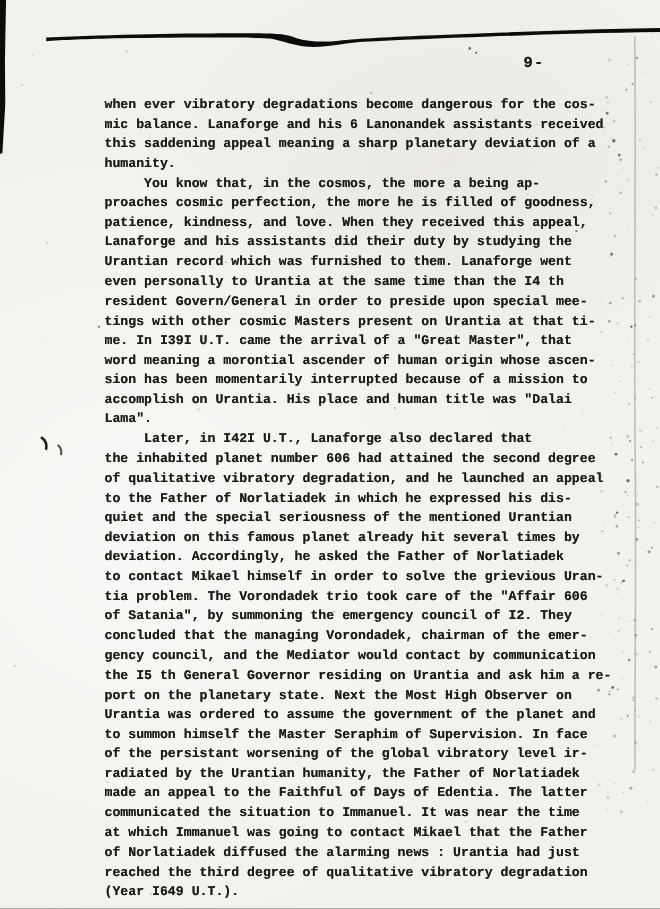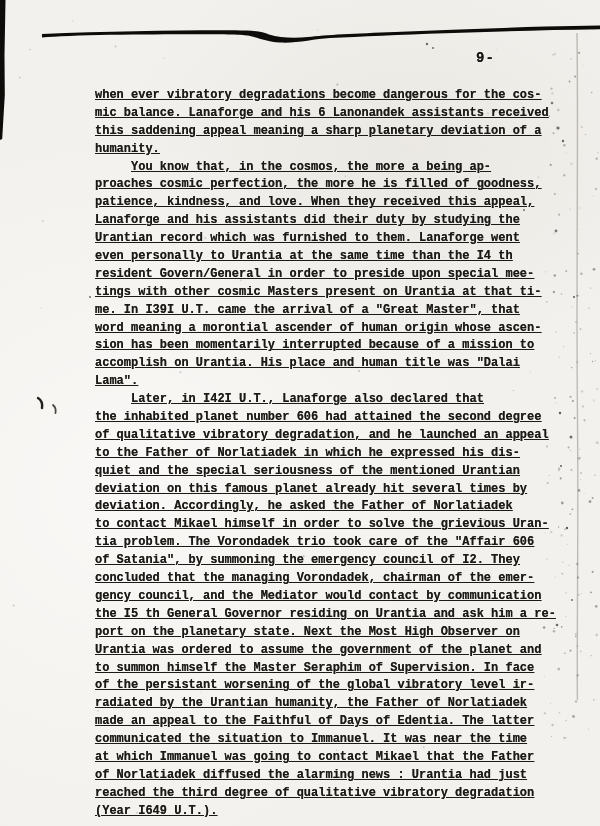--- a/index.html
+++ b/index.html
@@ -23,21 +23,20 @@
     letter-spacing:1px;
     text-shadow:0 0 0.6px rgba(24,23,20,0.8);
   }
   .body-text {
     position:absolute; left:95px; top:87px;
     font-size:12px; font-weight:bold;
     line-height:17.9px;
     color:#1b1a17;
     white-space:pre;
     text-shadow:0 0 0.5px rgba(27,26,23,0.75);
-    text-decoration:underline;
   }
   .line { height:17.9px; }
   .line.indent { padding-left:36px; }
 </style>
 </head>
 <body>
 
 <div class="page">
 
   <svg class="artifact-layer" viewBox="0 0 600 826">

